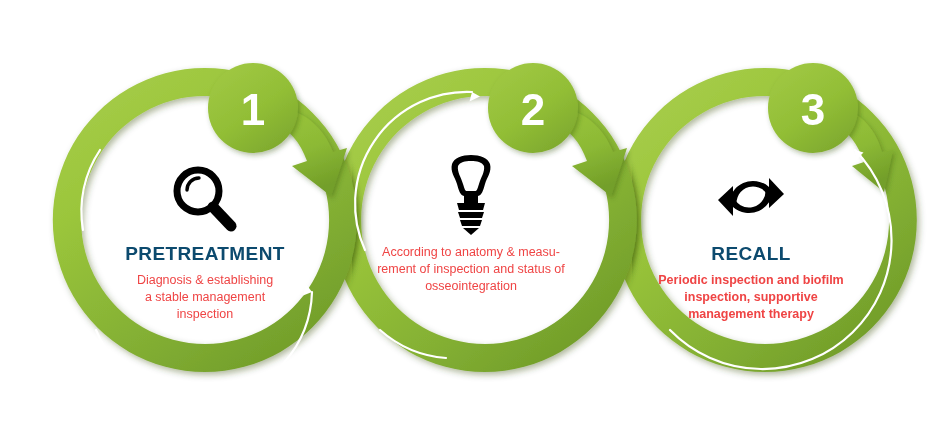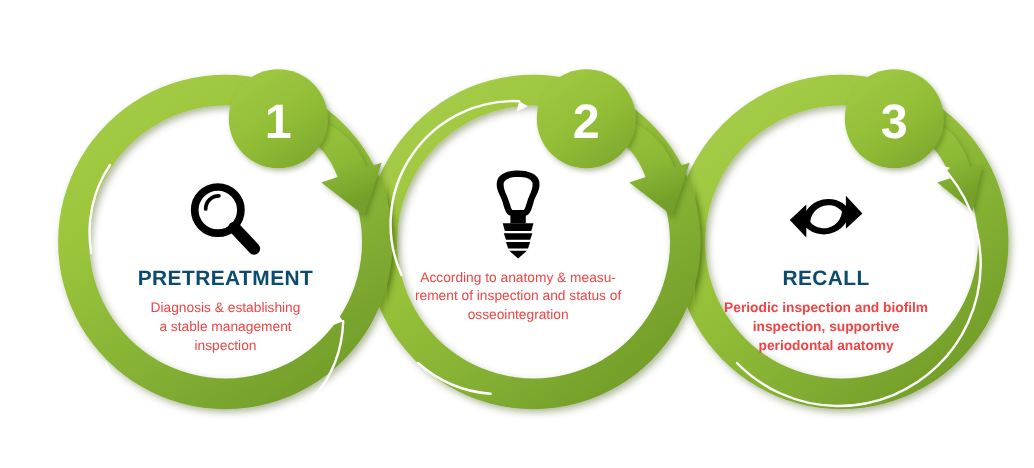--- a/index.html
+++ b/index.html
@@ -285,17 +285,17 @@
         <path d="M 61 31
                  A 24 24 0 0 1 21 49
                  L 21 58 L 6 42 L 21 28 L 21 37
                  A 16 16 0 0 0 53 29 Z" fill="#000000"></path>
       </svg>
     </div>
     <p class="step-title">RECALL</p>
     <div class="step-desc" style="width:212px;font-weight:bold;">
       <div>Periodic inspection and biofilm</div>
       <div>inspection, supportive</div>
-      <div>periodontal anatomy</div>
+      <div>management therapy</div>
     </div>
   </div>
 
 </div>
 
 </body></html>

